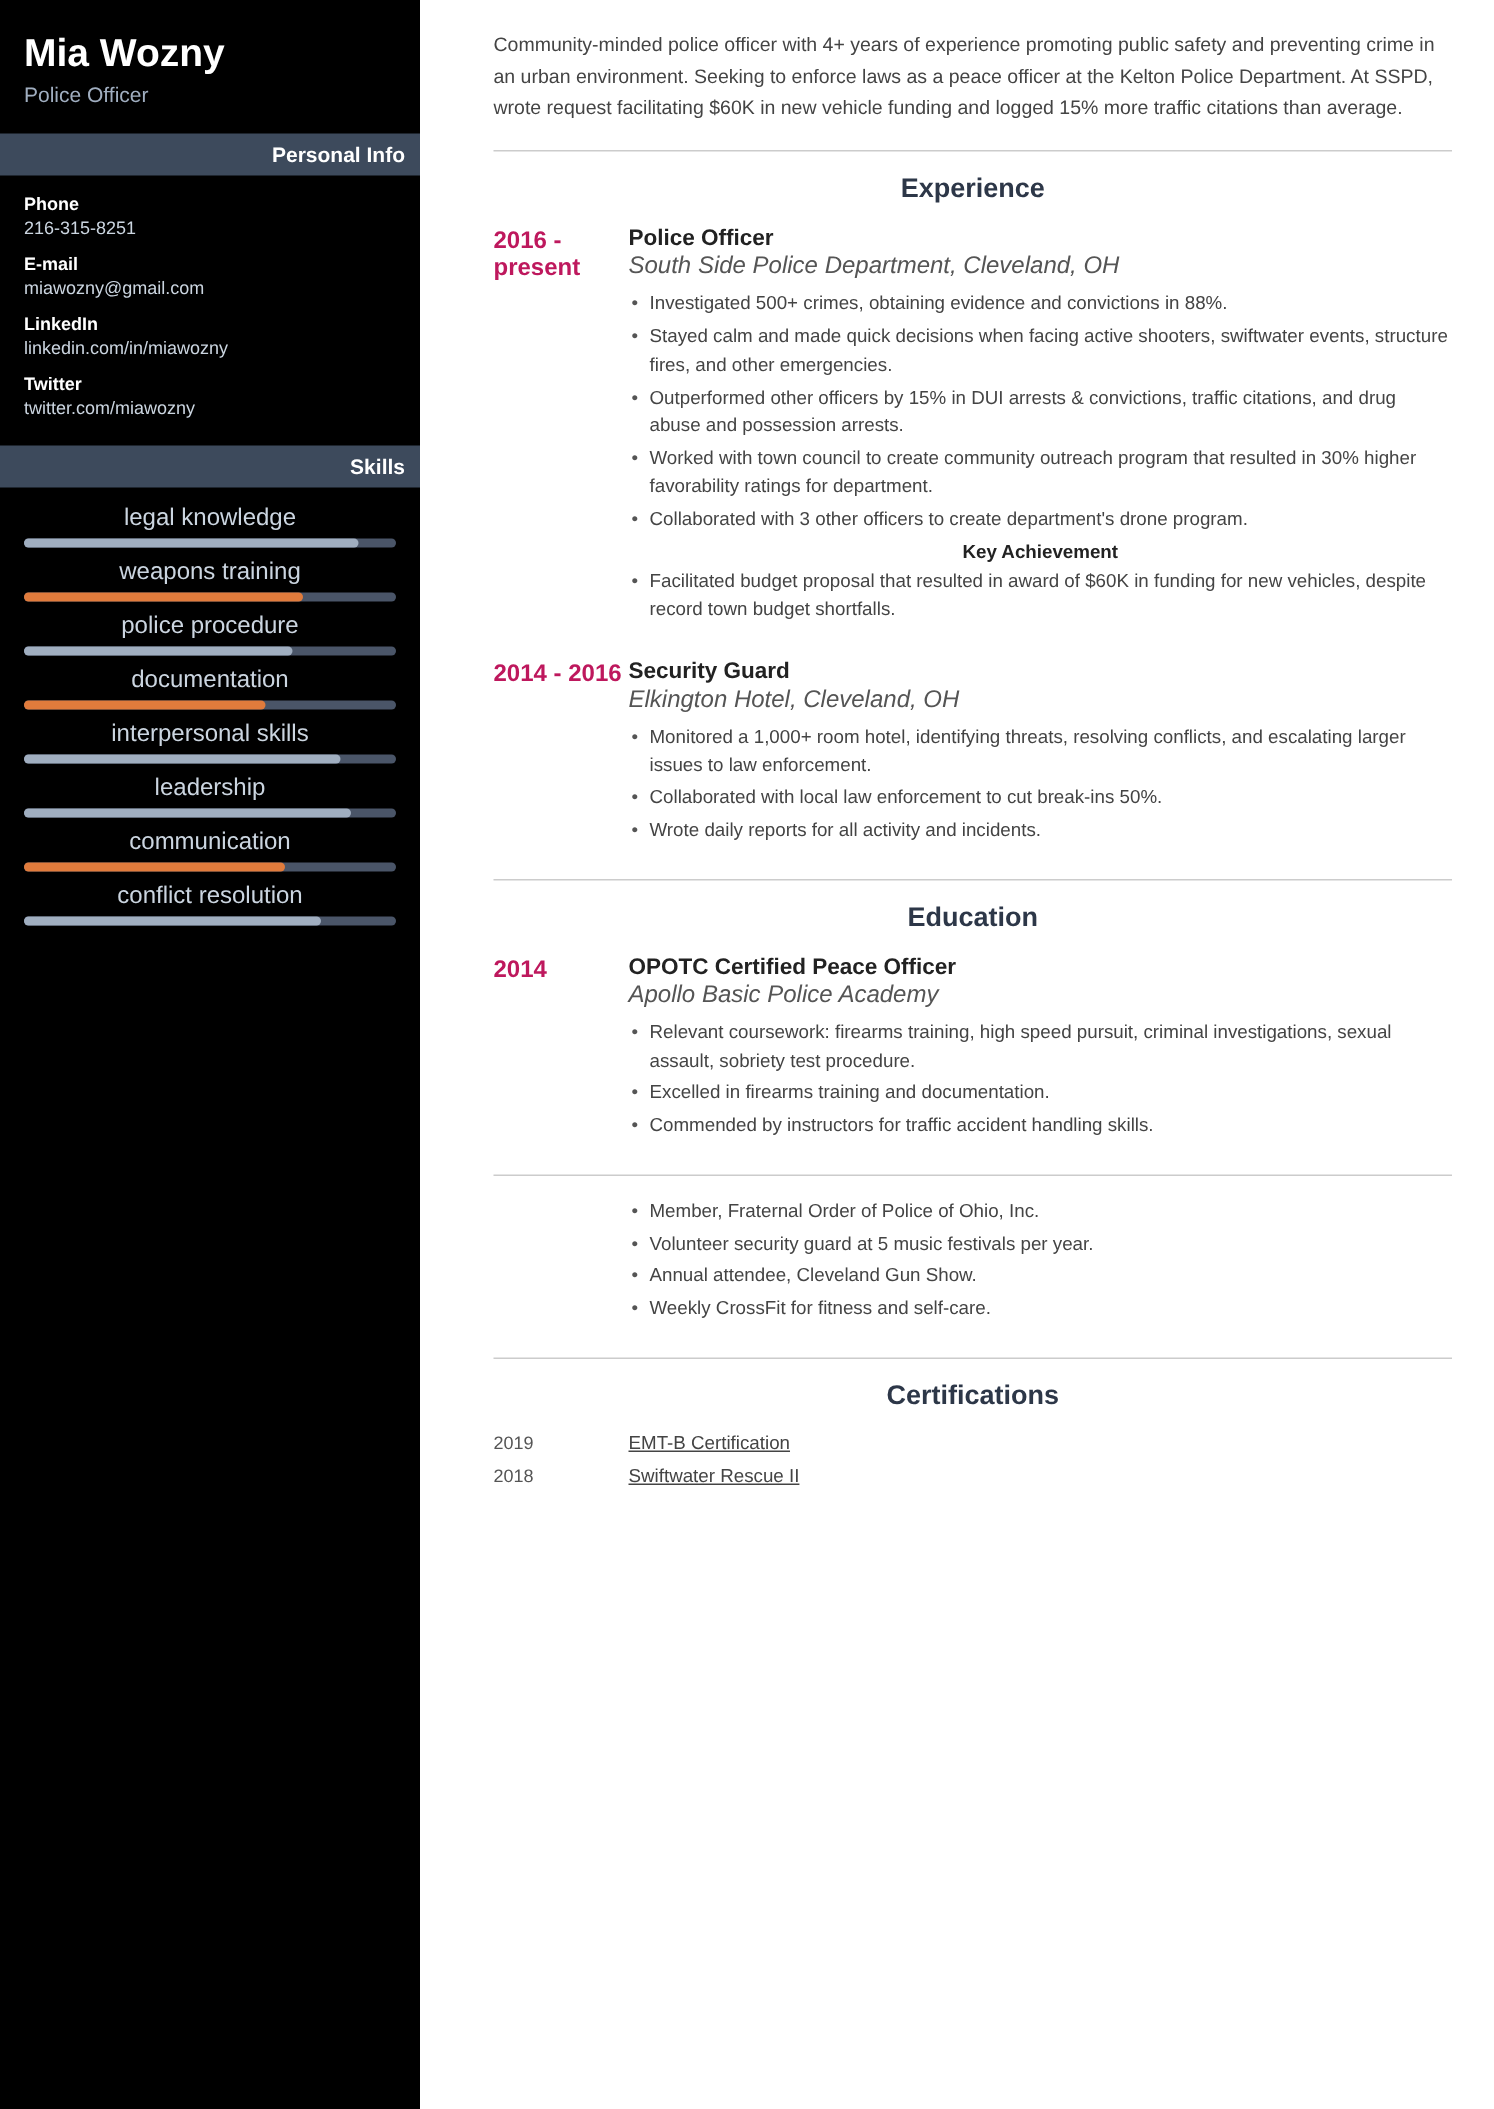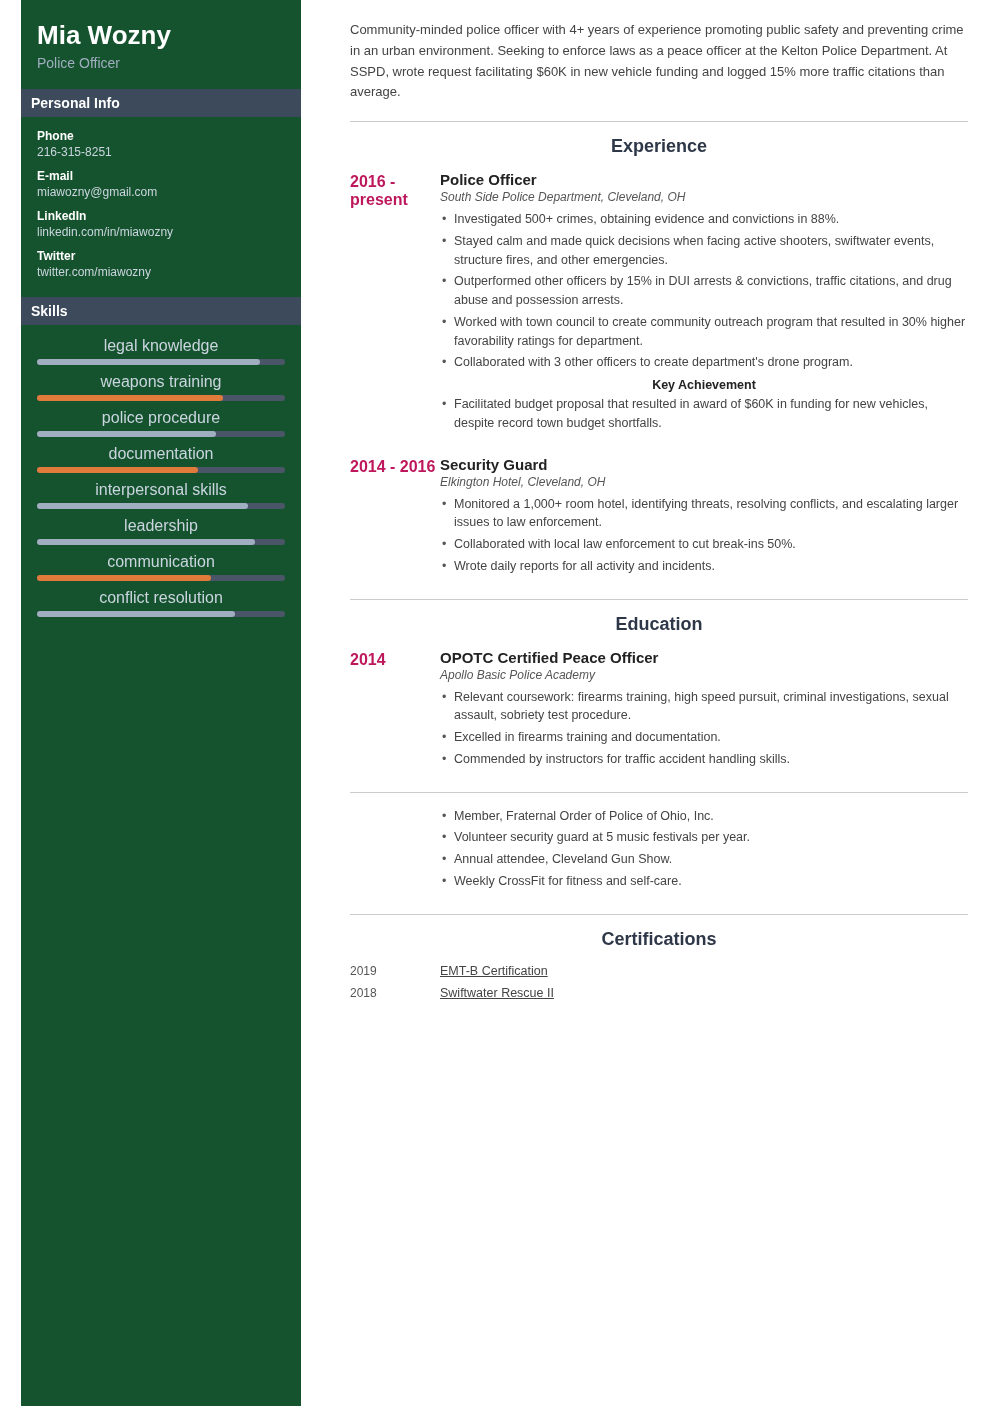--- a/index.html
+++ b/index.html
@@ -7,24 +7,23 @@
       font-family: Arial, sans-serif;
       font-size: 13px;
       color: #333;
       background: #fff;
       display: flex;
       min-height: 100vh;
     }
     .sidebar {
       width: 280px;
       min-width: 280px;
-      background: #14532d;
+      background: #000000;
       color: #fff;
       padding: 20px 16px;
-      margin-left: 21px;
     }
     .sidebar h1 {
       font-size: 26px;
       font-weight: bold;
       color: #fff;
       line-height: 1.2;
     }
     .sidebar .job-title {
       font-size: 14px;
       color: #a0aec0;
@@ -33,20 +32,21 @@
     }
     .sidebar-section-title {
       background: #3d4a5c;
       color: #fff;
       font-size: 14px;
       font-weight: bold;
       padding: 6px 10px;
       margin-bottom: 12px;
       margin-left: -16px;
       margin-right: -16px;
+      text-align: right;
     }
     .sidebar-label {
       font-weight: bold;
       font-size: 12px;
       color: #fff;
       margin-bottom: 2px;
     }
     .sidebar-value {
       font-size: 12px;
       color: #cbd5e0;
@@ -113,21 +113,21 @@
       flex: 1;
     }
     .entry-title {
       font-size: 15px;
       font-weight: bold;
       color: #222;
       margin-bottom: 2px;
     }
     .entry-org {
       font-style: italic;
-      font-size: 12px;
+      font-size: 16px;
       color: #555;
       margin-bottom: 6px;
     }
     .bullet-list {
       list-style: none;
       padding: 0;
       margin: 0;
     }
     .bullet-list li {
       font-size: 12.5px;

